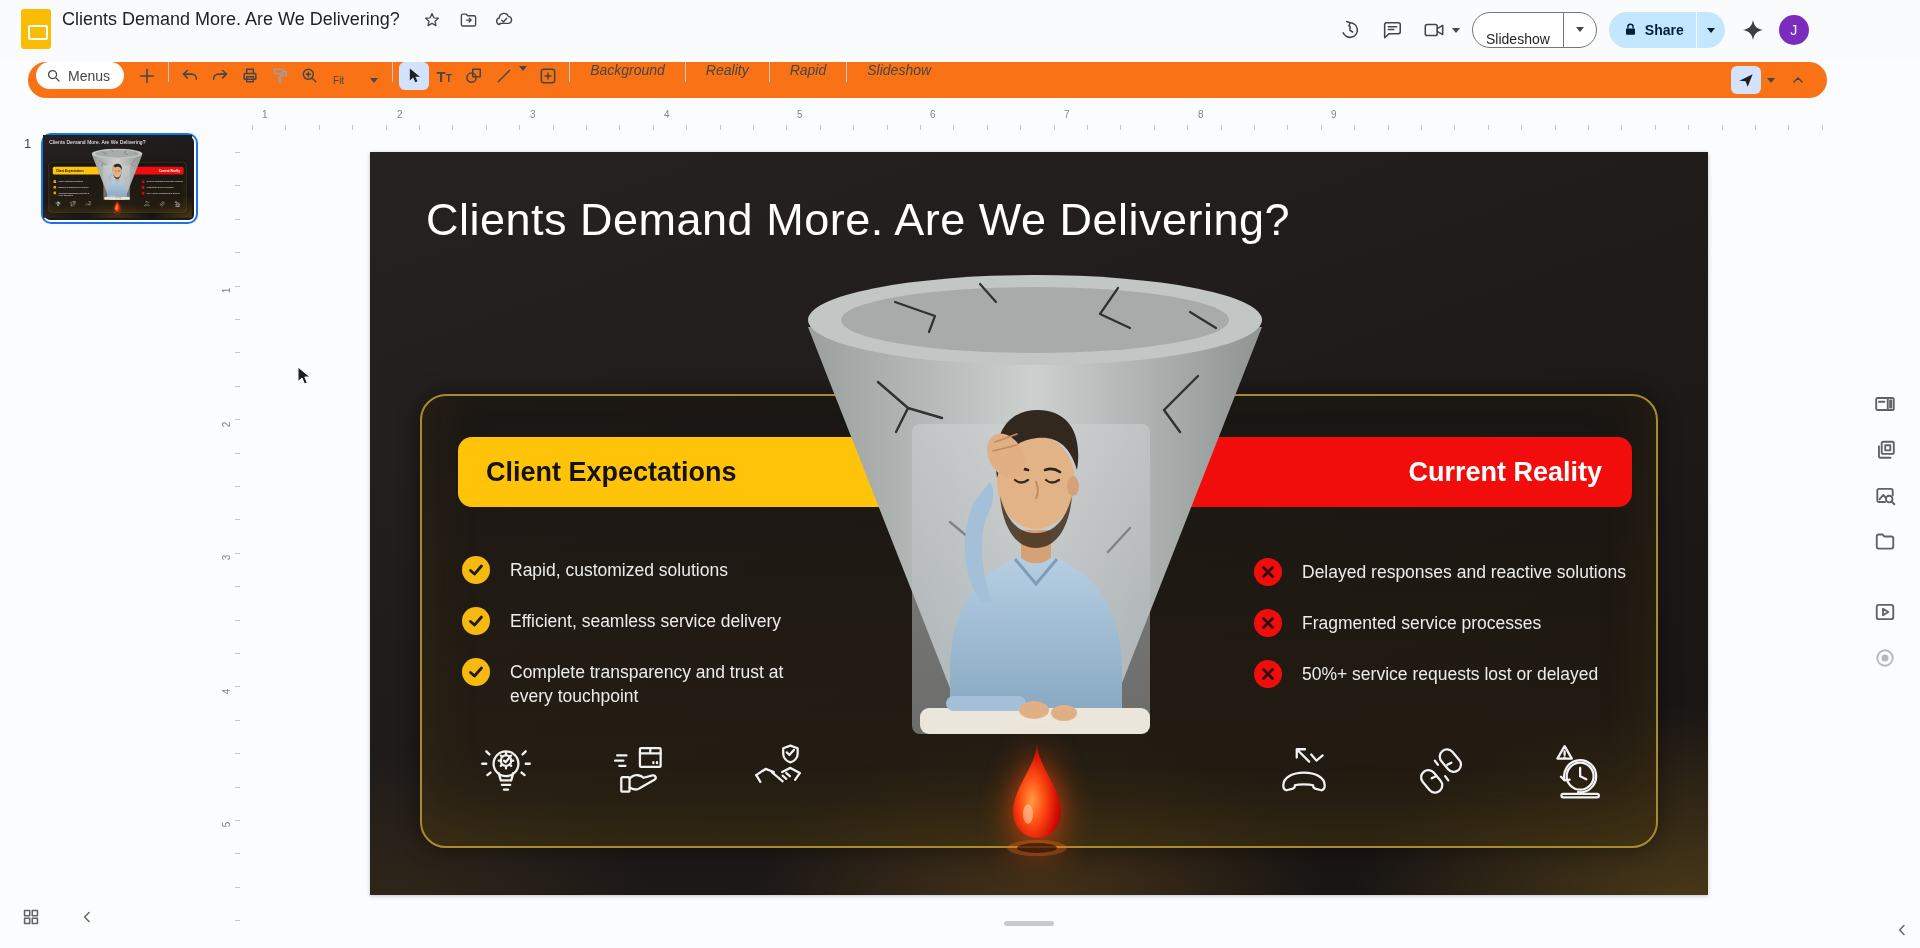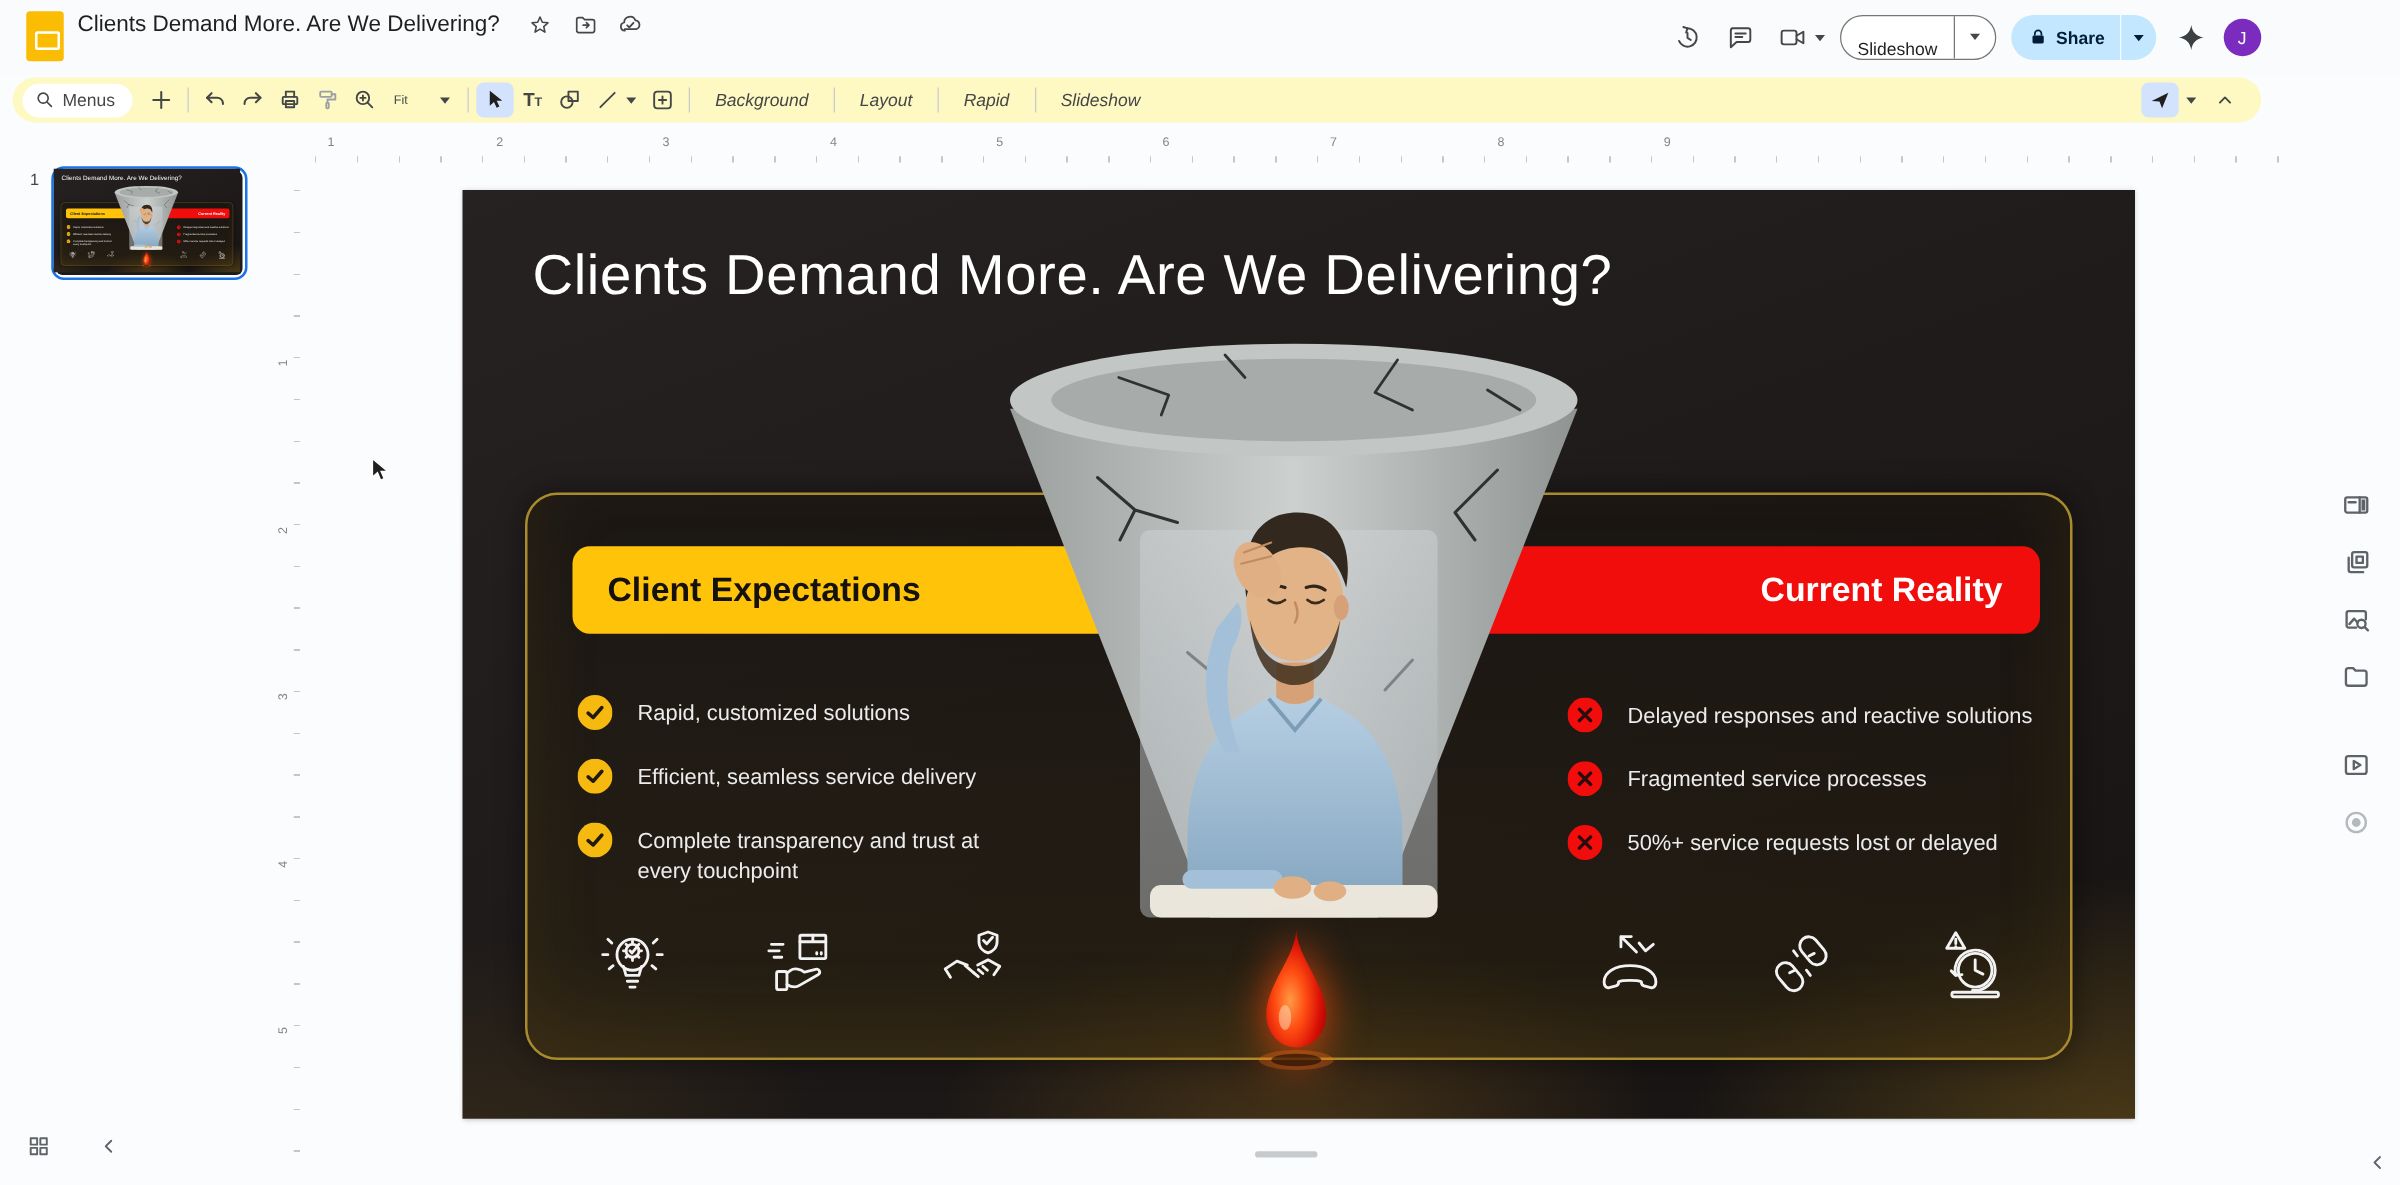--- a/index.html
+++ b/index.html
@@ -28,21 +28,21 @@
   .btn-share { display:flex; align-items:center; height:36px; border-radius:18px; background:#c2e7ff; margin-left:12px; overflow:hidden; }
   .sh-main { display:flex; gap:7px; padding:0 12px 0 14px; }
   .sh-text { font-size:14px; font-weight:bold; color:#001d35; }
   .sh-div { width:1px; height:36px; background:rgba(255,255,255,.85); }
   .sh-caret { width:28px; display:flex; justify-content:center; align-items:center; height:36px; }
   .sh-caret .caret { border-top-color:#001d35; }
   .sparkle { margin-left:16px; width:24px; height:24px; }
   .avatar { margin-left:14px; width:30px; height:30px; border-radius:50%; background:#7b2cbf; color:#fff; font-size:14px; display:flex; align-items:center; justify-content:center; }
 
   
-  .toolbar { position:absolute; left:10px; top:62px; width:1799px; height:36px; background:#fef9c3; border-radius:18px; display:flex; align-items:center; padding:0 8px; }
+  .toolbar { position:absolute; left:28px; top:62px; width:1799px; height:36px; background:#f97316; border-radius:18px; display:flex; padding:0 8px; }
   .tbi { width:30px; height:28px; display:flex; align-items:center; justify-content:center; border-radius:6px; cursor:pointer; flex:none; }
   .tbi svg { stroke:#444746; fill:none; stroke-width:1.8; stroke-linecap:round; stroke-linejoin:round; }
   .tbi.sel { background:#d3e3fd; }
   .tbi.disabled svg { stroke:#9aa0a6; }
   .tb-div { width:1px; height:20px; background:#c7cacd; margin:0 6px; flex:none; }
   .menus-pill { display:flex; align-items:center; gap:6px; background:#fff; border-radius:14px; height:27px; padding:0 14px 0 10px; margin-right:8px; cursor:pointer; flex:none; }
   .menus-pill span { font-size:14px; color:#444746; }
   .fit-ctl { display:flex; align-items:center; gap:26px; padding:0 8px; cursor:pointer; flex:none; }
   .fit-ctl span { font-size:10px; color:#444746; }
   .tb-text { font-size:14px; color:#444746; padding:0 14px; cursor:pointer; flex:none;font-style:italic; }
@@ -265,21 +265,21 @@
     <span class="caret"></span>
     <span class="tbi" style="margin-left:6px;">
         <svg width="20" height="20" viewBox="0 0 24 24">
           <rect x="4" y="4" width="16" height="16" rx="3"></rect>
           <path d="M12 8.5 v7 M8.5 12 h7"></path>
         </svg>
       </span>
     <span class="tb-div"></span>
     <span class="tb-text">Background</span>
     <span class="tb-div"></span>
-    <span class="tb-text">Layout</span>
+    <span class="tb-text">Reality</span>
     <span class="tb-div"></span>
     <span class="tb-text">Rapid</span>
     <span class="tb-div"></span>
     <span class="tb-text">Slideshow</span>
     <div class="tb-right">
       <span class="tbi sel">
           <svg width="20" height="20" viewBox="0 0 24 24">
             <path d="M4 13 L20 5 L14 20 L11.5 13.5 Z" fill="#1f1f1f" stroke="none"></path>
           </svg>
         </span>

